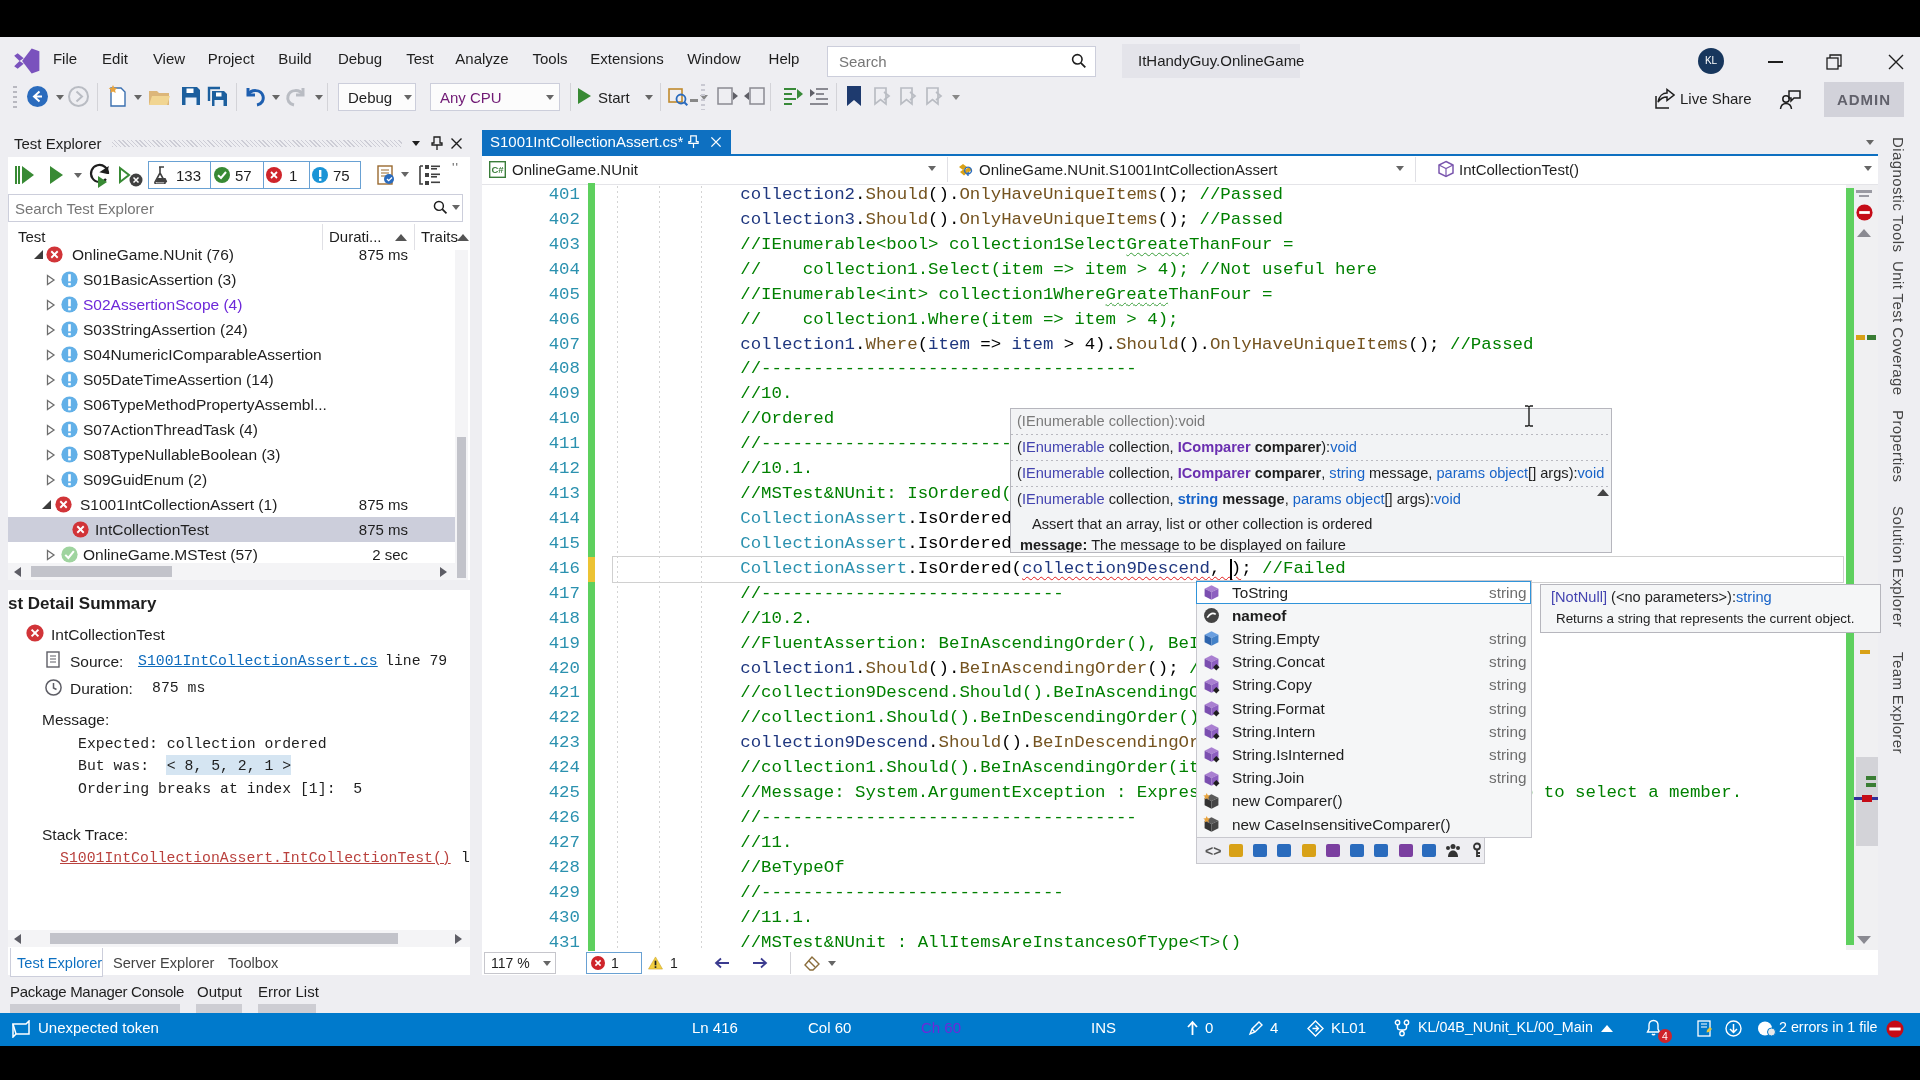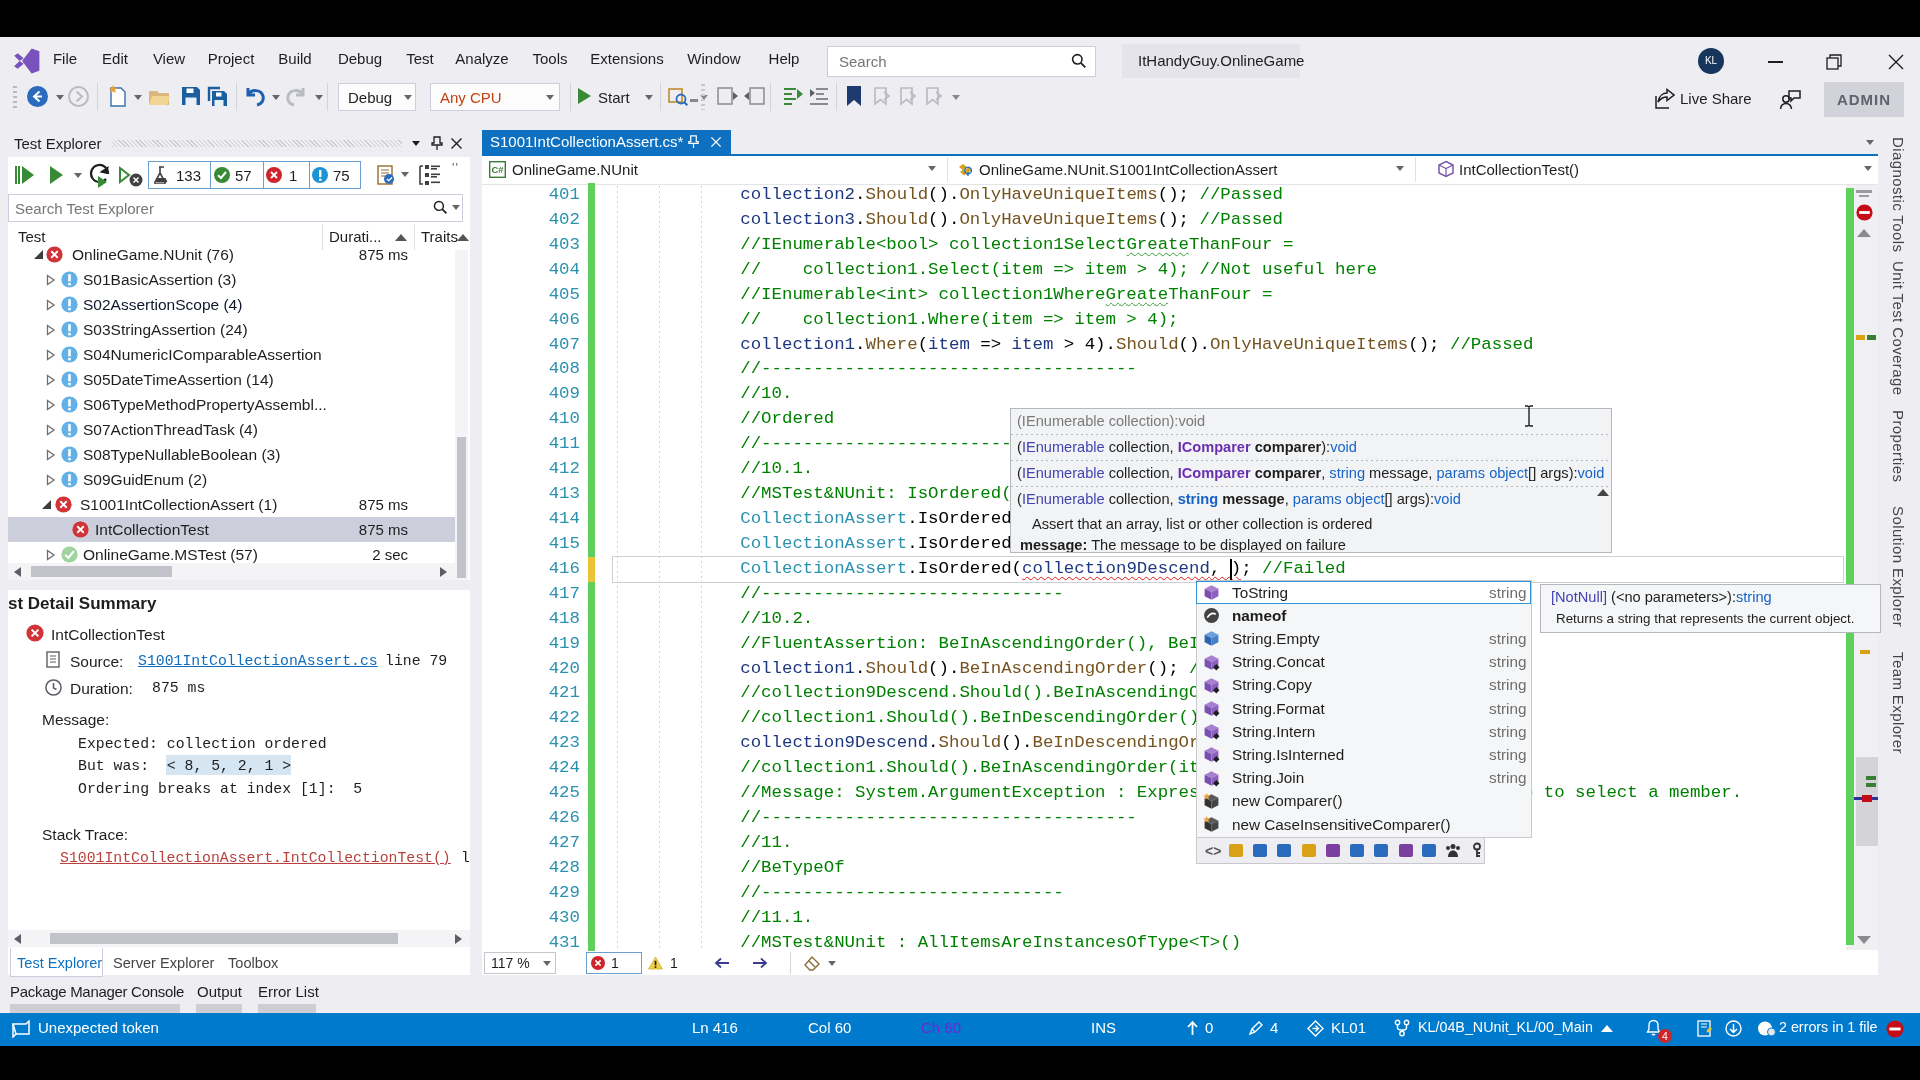--- a/index.html
+++ b/index.html
@@ -92,21 +92,21 @@
 <svg class="abs" style="left:284px;top:84px;" width="24" height="24" viewBox="0 0 24 24">
     <path d="M19 4 V11 H12" fill="none" stroke="#b9bcc3" stroke-width="3"></path>
     <path d="M19 11 C16 5 6 5 4 12 C3 16 5 20 10 21" fill="none" stroke="#b9bcc3" stroke-width="3"></path>
   </svg>
 <div class="abs nav-caret" style="left:315px;top:95px;border-top-color:#666;"></div>
 <div class="abs" style="left:327px;top:83px;width:1px;height:28px;background:#d3d3d8;"></div>
 <div class="abs" style="left:338px;top:83px;width:78px;height:28px;background:#fcfcfc;border:1px solid #cccedb;"></div>
 <div class="abs" style="left:348px;top:89px;font-size:15px;color:#1e1e1e;">Debug</div>
 <div class="abs nav-caret" style="left:404px;top:95px;border-top-color:#666;"></div>
 <div class="abs" style="left:430px;top:83px;width:130px;height:28px;background:#fcfcfc;border:1px solid #cccedb;"></div>
-<div class="abs" style="left:440px;top:89px;font-size:15px;color:#c2410c;">Any CPU</div>
+<div class="abs" style="left:440px;top:89px;font-size:15px;color:#701a75;">Any CPU</div>
 <div class="abs nav-caret" style="left:546px;top:95px;border-top-color:#666;"></div>
 <div class="abs" style="left:570px;top:83px;width:1px;height:28px;background:#d3d3d8;"></div>
 <div class="abs" style="left:578px;top:88px;width:0;height:0;border-left:13px solid #388a34;border-top:8px solid transparent;border-bottom:8px solid transparent;"></div>
 <div class="abs" style="left:598px;top:89px;font-size:15px;color:#1e1e1e;">Start</div>
 <div class="abs nav-caret" style="left:645px;top:95px;border-top-color:#666;"></div>
 <div class="abs" style="left:660px;top:83px;width:1px;height:28px;background:#d3d3d8;"></div>
 <svg class="abs" style="left:668px;top:86px;" width="20" height="20" viewBox="0 0 20 20">
     <rect x="1" y="3" width="13" height="13" fill="none" stroke="#c08a2d" stroke-width="1.6"></rect>
     <circle cx="13" cy="13" r="4.5" fill="none" stroke="#2a6bbd" stroke-width="1.8"></circle>
     <line x1="16.3" y1="16.3" x2="19.3" y2="19.3" stroke="#2a6bbd" stroke-width="2"></line>
@@ -262,21 +262,21 @@
   </svg>
 <div class="abs" style="left:83px;top:271px;font-size:15.5px;color:#1e1e1e;white-space:nowrap;">S01BasicAssertion (3)</div>
 <svg class="abs" style="left:46px;top:299px;" width="10" height="12" viewBox="0 0 10 12">
     <path d="M1.5 1.5 L8 6 L1.5 10.5 Z" fill="none" stroke="#6e6e6e" stroke-width="1.3"></path>
   </svg>
 <svg class="abs" style="left:61px;top:296px;" width="17" height="17" viewBox="0 0 18 18">
     <circle cx="9" cy="9" r="8.6" fill="#62b0e8"></circle>
     <rect x="7.6" y="3.4" width="2.8" height="7.6" fill="#fff"></rect>
     <rect x="7.6" y="12.6" width="2.8" height="2.6" fill="#fff"></rect>
   </svg>
-<div class="abs" style="left:83px;top:296px;font-size:15.5px;color:#0f172a;white-space:nowrap;">S02AssertionScope (4)</div>
+<div class="abs" style="left:83px;top:296px;font-size:15.5px;color:#6d28d9;white-space:nowrap;">S02AssertionScope (4)</div>
 <svg class="abs" style="left:46px;top:324px;" width="10" height="12" viewBox="0 0 10 12">
     <path d="M1.5 1.5 L8 6 L1.5 10.5 Z" fill="none" stroke="#6e6e6e" stroke-width="1.3"></path>
   </svg>
 <svg class="abs" style="left:61px;top:321px;" width="17" height="17" viewBox="0 0 18 18">
     <circle cx="9" cy="9" r="8.6" fill="#62b0e8"></circle>
     <rect x="7.6" y="3.4" width="2.8" height="7.6" fill="#fff"></rect>
     <rect x="7.6" y="12.6" width="2.8" height="2.6" fill="#fff"></rect>
   </svg>
 <div class="abs" style="left:83px;top:321px;font-size:15.5px;color:#1e1e1e;white-space:nowrap;">S03StringAssertion (24)</div>
 <svg class="abs" style="left:46px;top:349px;" width="10" height="12" viewBox="0 0 10 12">

